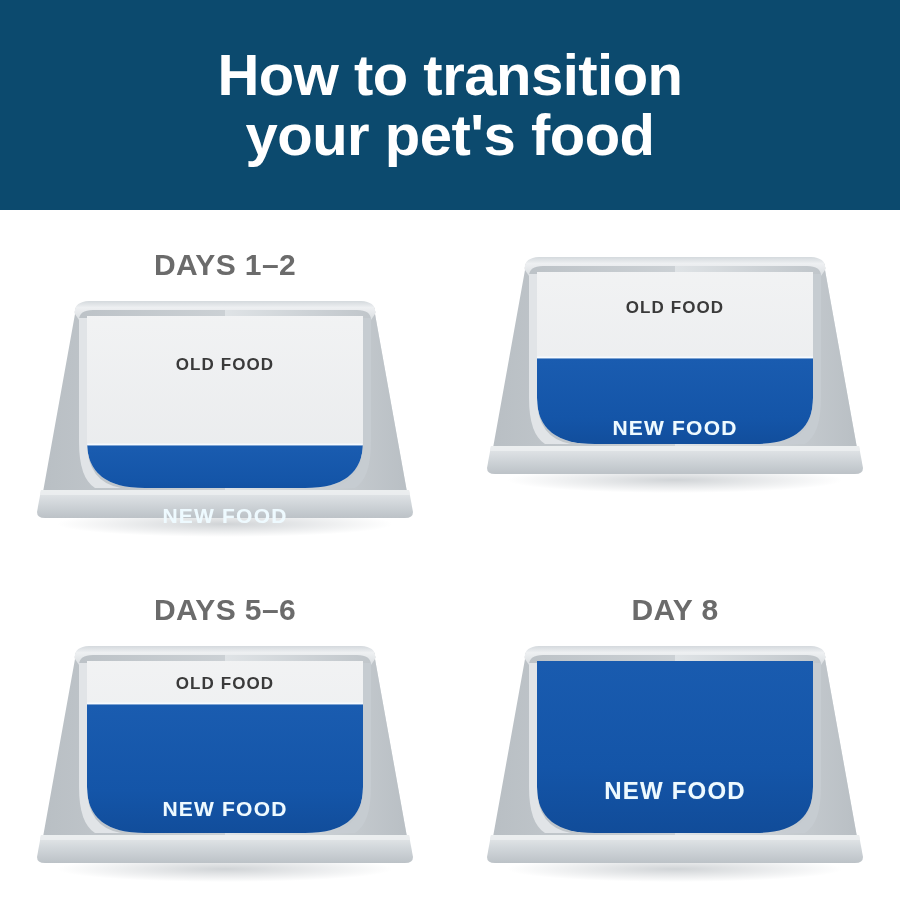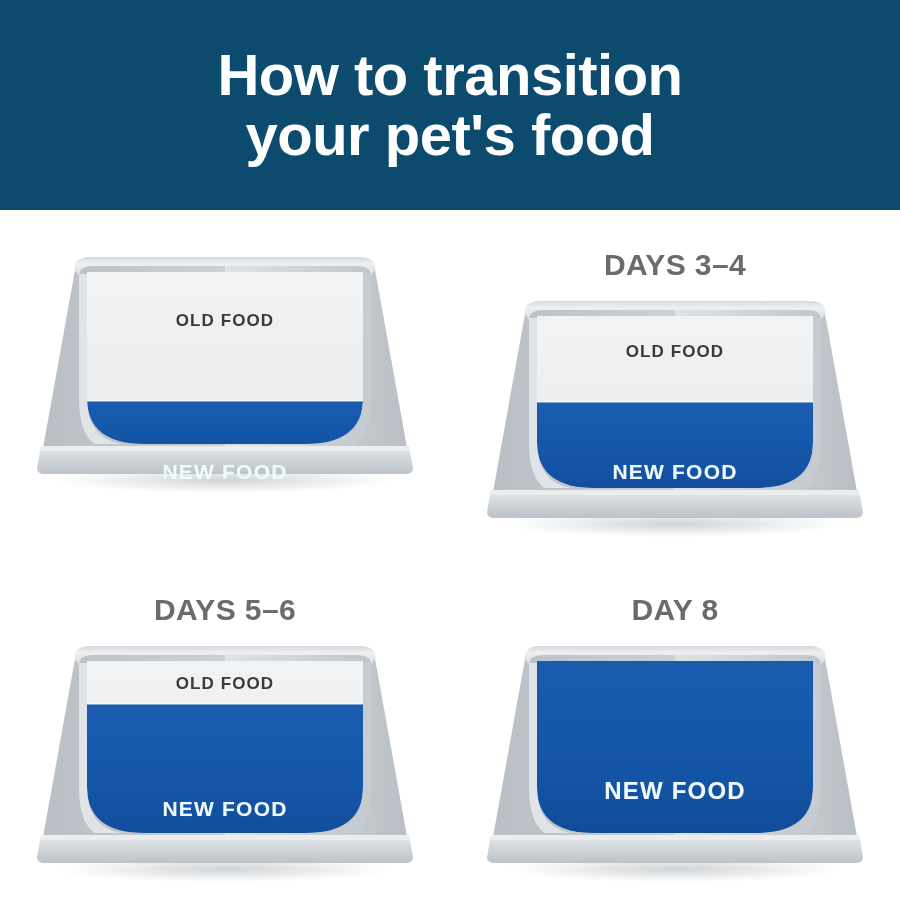--- a/index.html
+++ b/index.html
@@ -114,20 +114,21 @@
 <div id="page">
 
   <div class="header">
     <h1 class="header-title">How to transition
 your pet's food</h1>
   </div>
 
   <div class="steps">
 
     <div class="step">
+      <div class="step-label">DAYS 1–2</div>
       <div class="bowl-wrap">
         <svg class="bowl-svg" viewBox="0 0 380 250" xmlns="http://www.w3.org/2000/svg">
           <defs>
             <linearGradient id="wallL1" x1="0" y1="0" x2="1" y2="0">
               <stop offset="0%" stop-color="#b9bfc4"></stop>
               <stop offset="55%" stop-color="#cdd2d6"></stop>
               <stop offset="100%" stop-color="#dfe3e6"></stop>
             </linearGradient>
             <linearGradient id="wallR1" x1="1" y1="0" x2="0" y2="0">
               <stop offset="0%" stop-color="#b9bfc4"></stop>
@@ -182,21 +183,20 @@
           <path d="M6,198 L374,198 L378,220 Q378,226 370,226 L10,226 Q2,226 2,220 Z" fill="url(#base1)"></path>
           <path d="M6,198 L374,198 L375,203 L5,203 Z" fill="#eceef0" opacity="0.85"></path>
         </svg>
 
         <div class="food-label old-label" style="top:63px;">OLD FOOD</div>
         <div class="food-label new-label" style="top:172px;">NEW FOOD</div>
       </div>
     </div>
 
     <div class="step">
-      <div class="step-label">DAYS 3–4</div>
       <div class="bowl-wrap">
         <svg class="bowl-svg" viewBox="0 0 380 250" xmlns="http://www.w3.org/2000/svg">
           <defs>
             <linearGradient id="wallL2" x1="0" y1="0" x2="1" y2="0">
               <stop offset="0%" stop-color="#b9bfc4"></stop>
               <stop offset="55%" stop-color="#cdd2d6"></stop>
               <stop offset="100%" stop-color="#dfe3e6"></stop>
             </linearGradient>
             <linearGradient id="wallR2" x1="1" y1="0" x2="0" y2="0">
               <stop offset="0%" stop-color="#b9bfc4"></stop>

